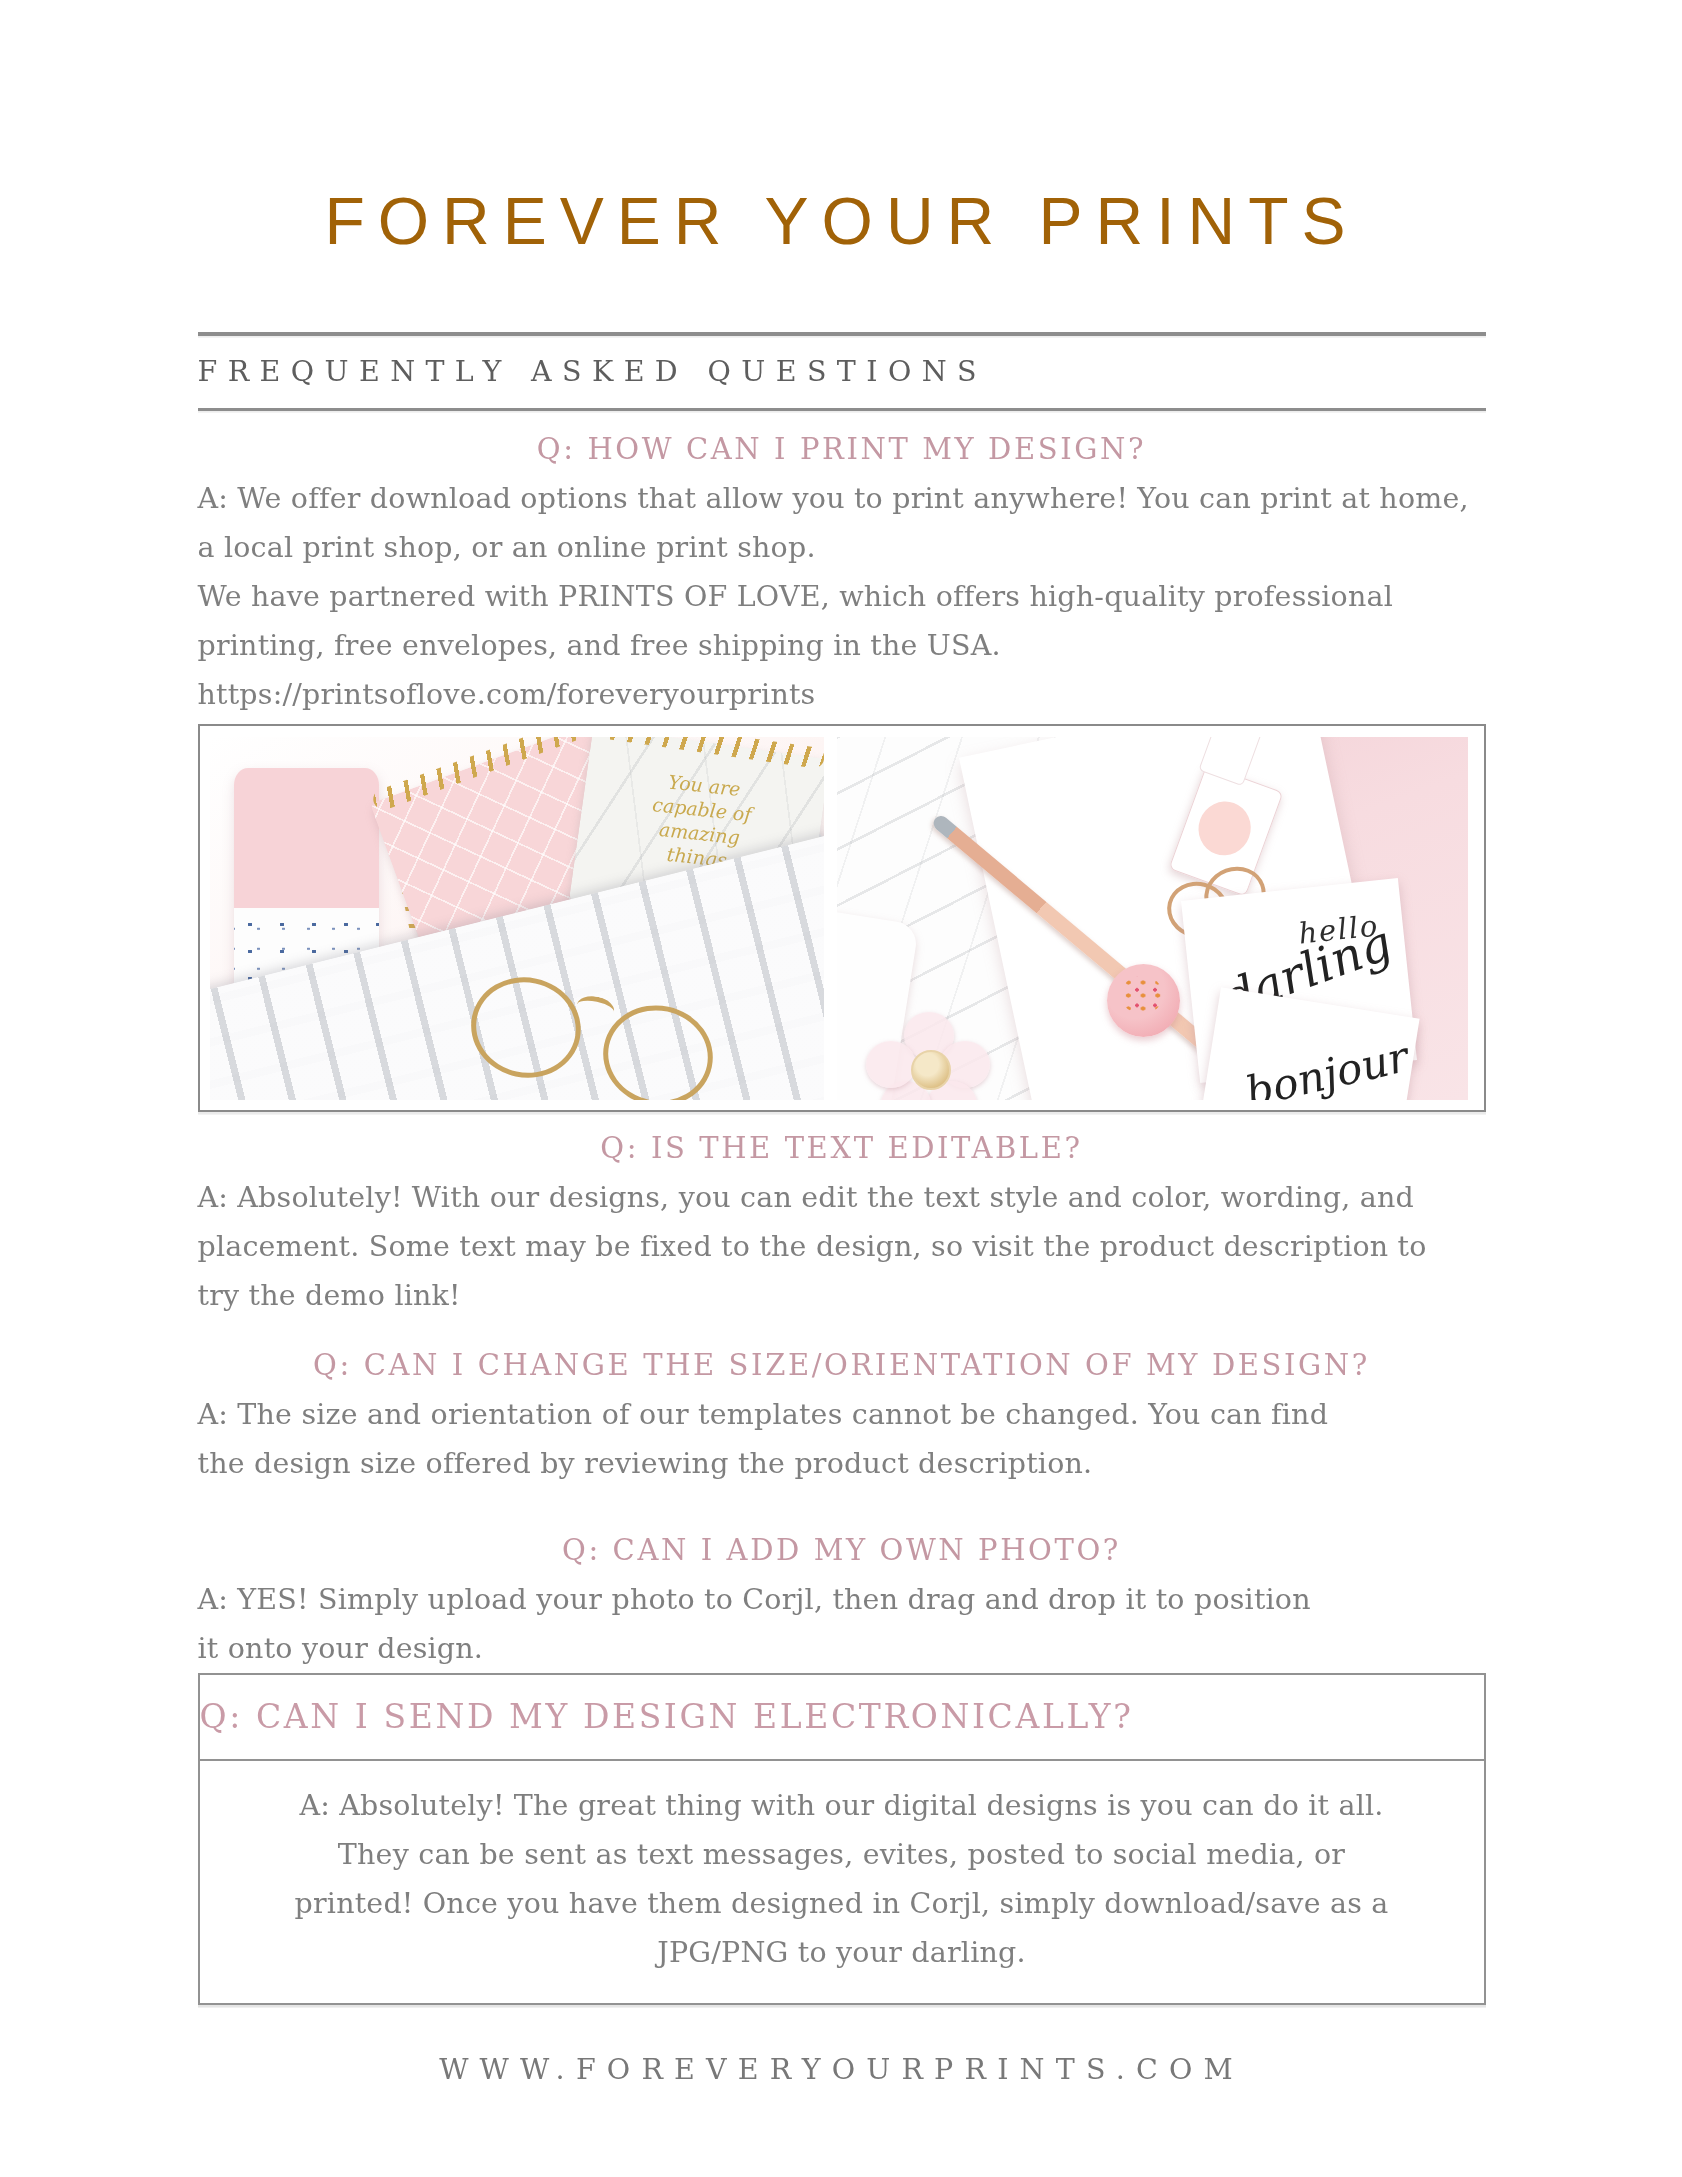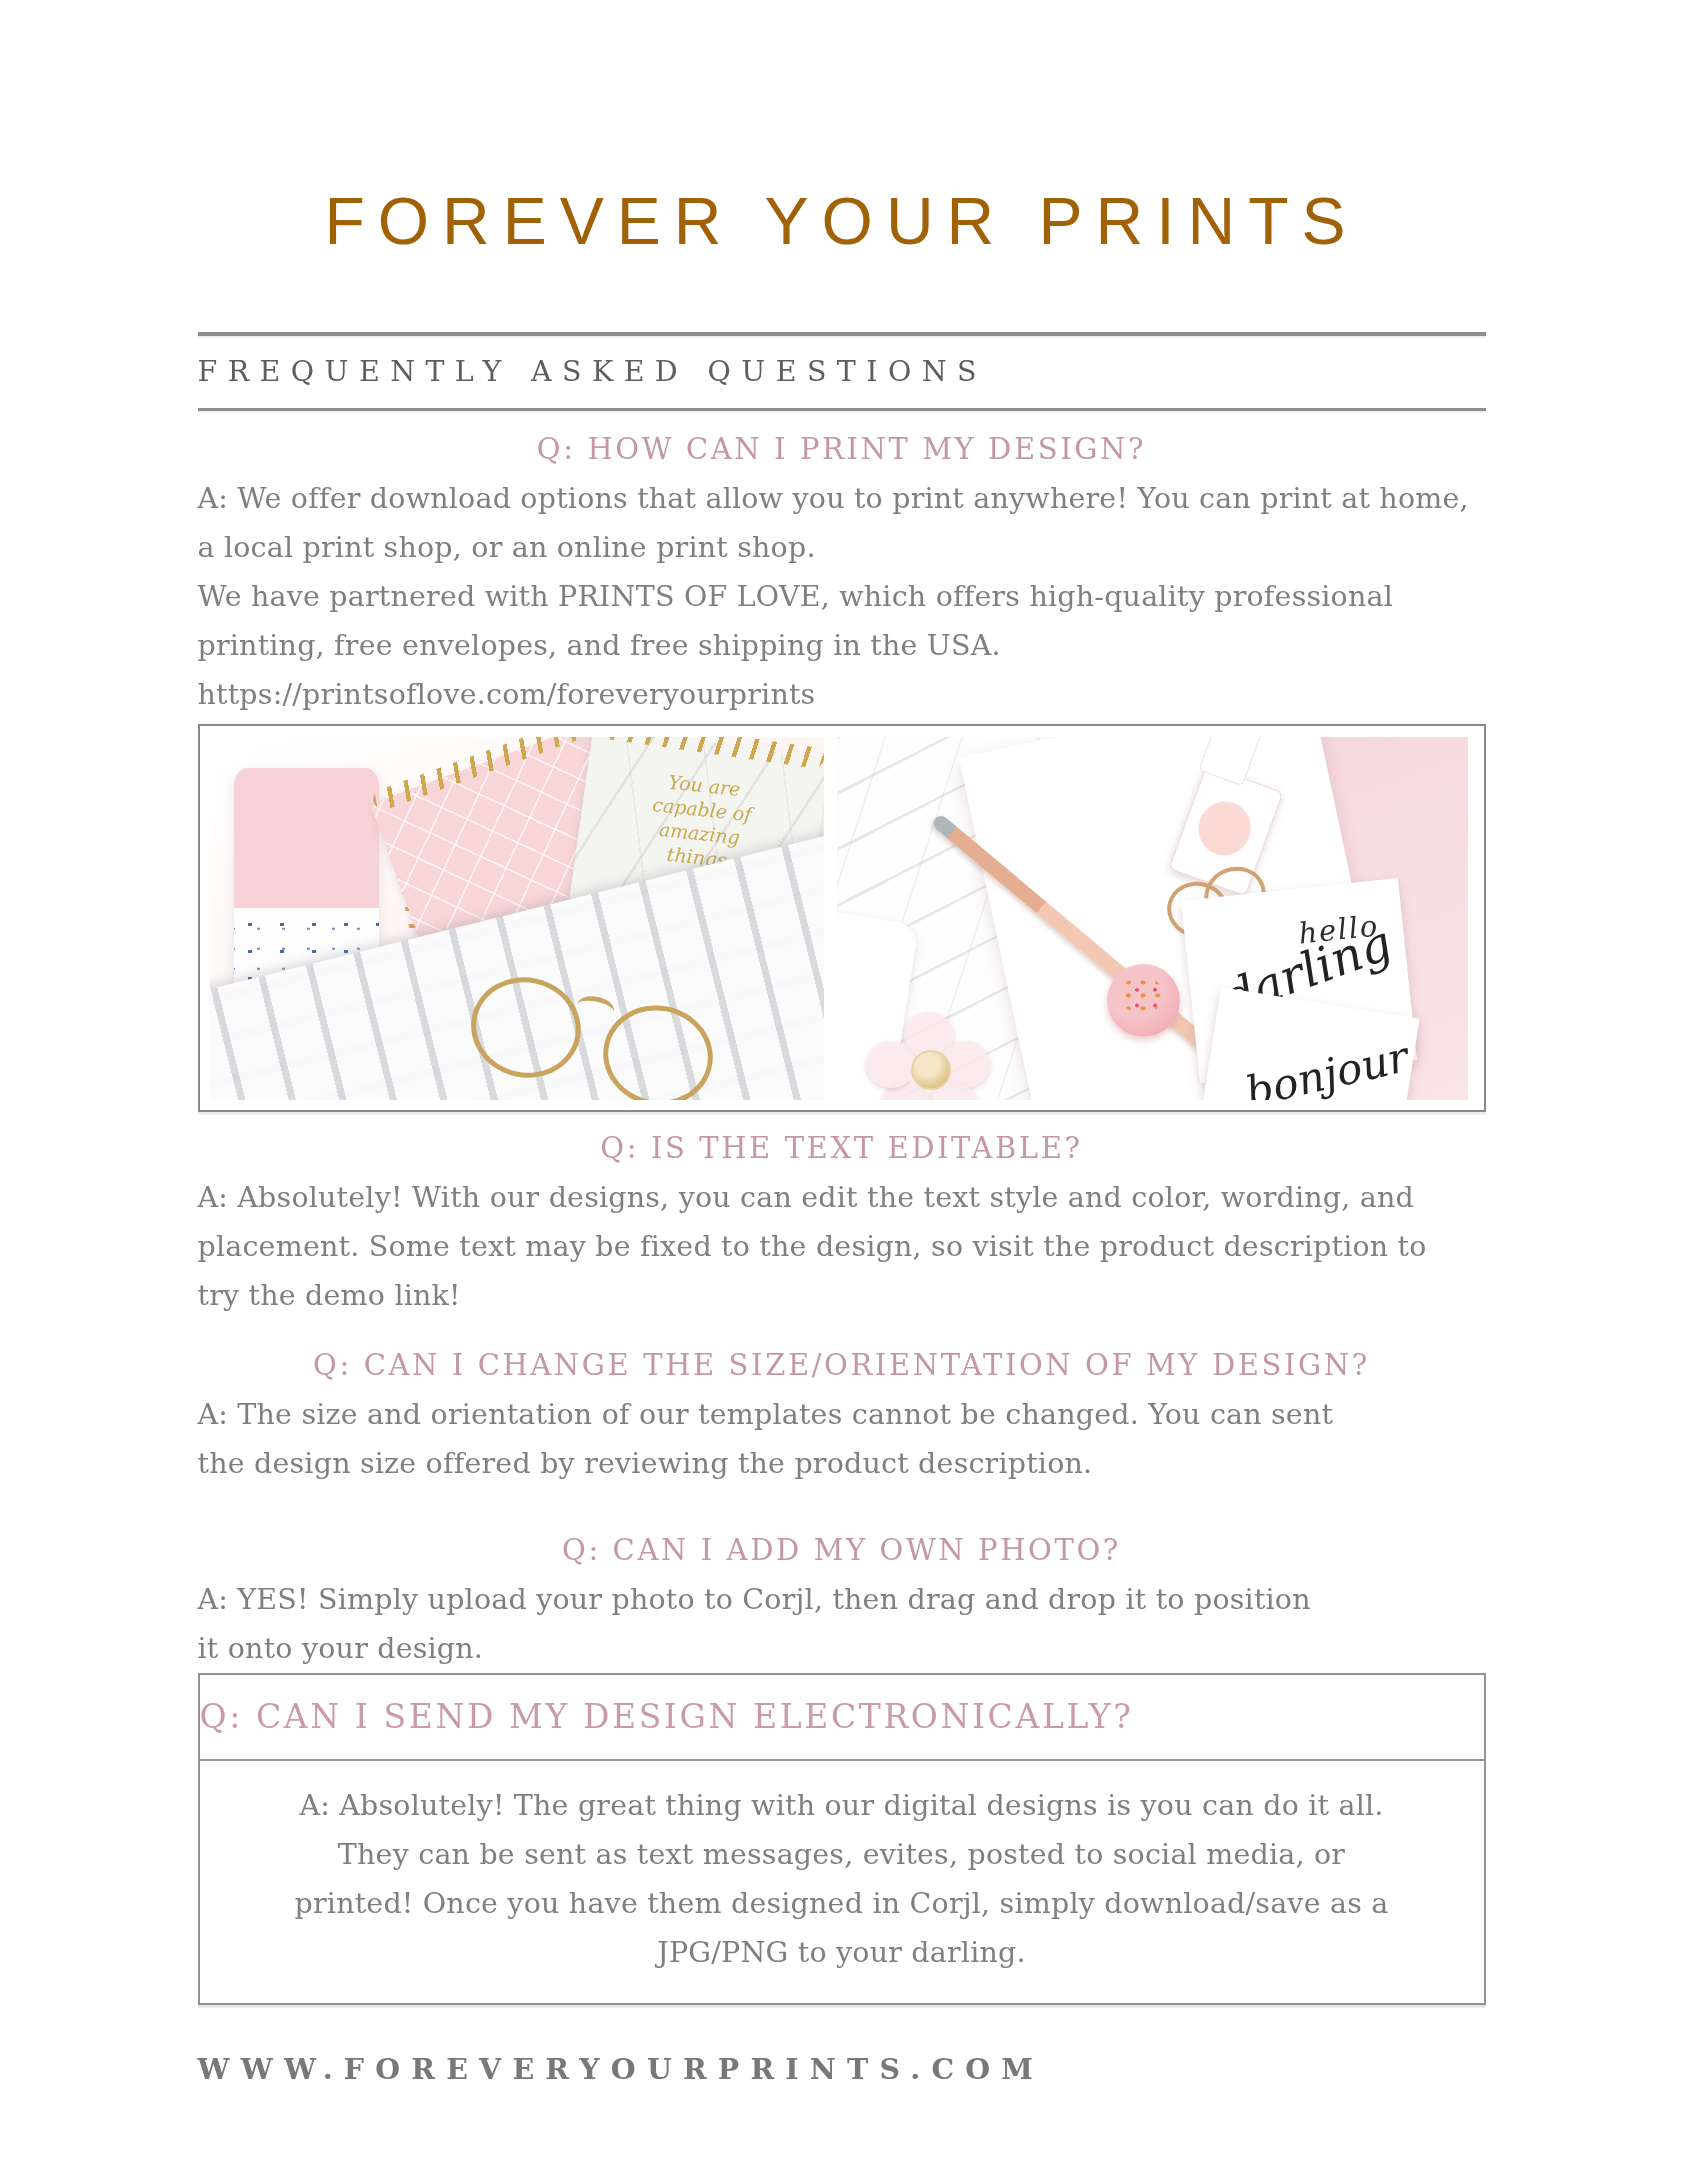--- a/index.html
+++ b/index.html
@@ -59,24 +59,24 @@
   }
   .boxed-a{
     padding:20px 17.3px 26px 17.3px;
     text-align:center;
     font-size:28.5px;line-height:49px;
     color:#7f7f7f;white-space:pre-line;letter-spacing:0.2px;
   }
 
   .footer{
     margin-top:40px;
+    text-align:center;
     font-size:28.5px;line-height:49px;
     letter-spacing:11.2px;
     color:#787878;
-    font-weight:bold;
   }
 
   
   .photo-strip{
     margin-top:5.2px;
     border:2.6px solid #8a8a8a;
     padding:10.4px;
     display:flex;gap:13px;
     box-shadow:0 2.6px 0 rgba(0,0,0,0.08);
     background:#ffffff;
@@ -267,21 +267,21 @@
 
     <section>
       <h2 class="question q2">Q: IS THE TEXT EDITABLE?</h2>
       <p class="answer">A: Absolutely! With our designs, you can edit the text style and color, wording, and
 placement. Some text may be fixed to the design, so visit the product description to
 try the demo link!</p>
     </section>
 
     <section>
       <h2 class="question q3">Q: CAN I CHANGE THE SIZE/ORIENTATION OF MY DESIGN?</h2>
-      <p class="answer">A: The size and orientation of our templates cannot be changed. You can sent
+      <p class="answer">A: The size and orientation of our templates cannot be changed. You can find
 the design size offered by reviewing the product description.</p>
     </section>
 
     <section>
       <h2 class="question q4">Q: CAN I ADD MY OWN PHOTO?</h2>
       <p class="answer">A: YES! Simply upload your photo to Corjl, then drag and drop it to position
 it onto your design.</p>
     </section>
 
     <div class="boxed-faq">

